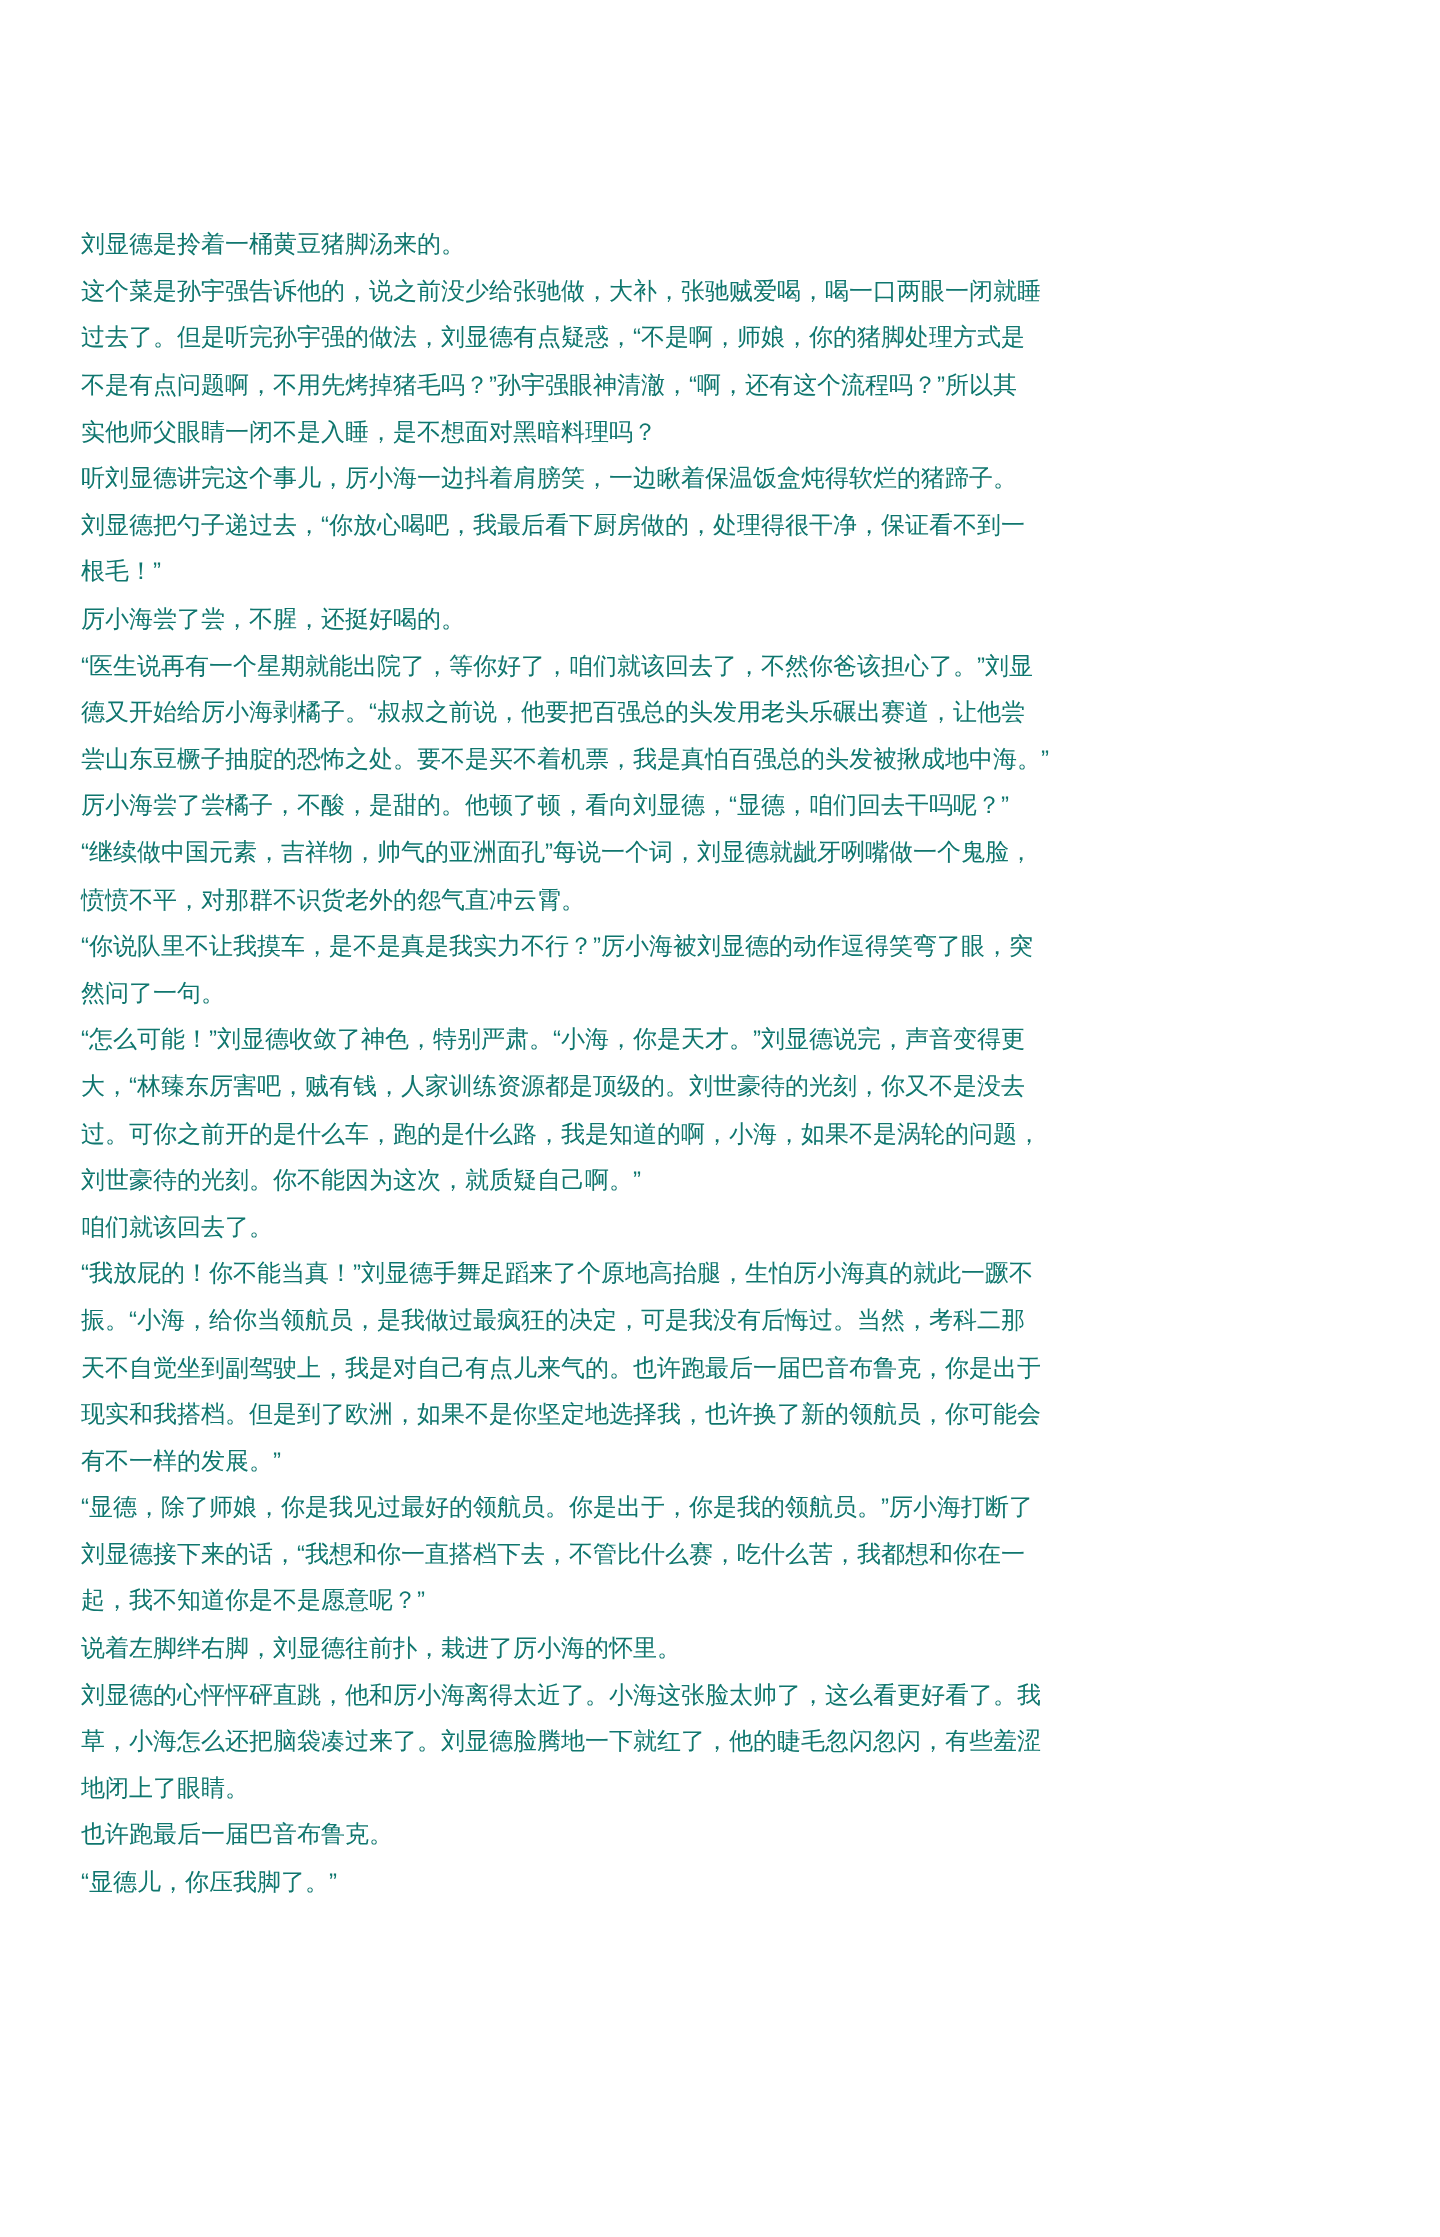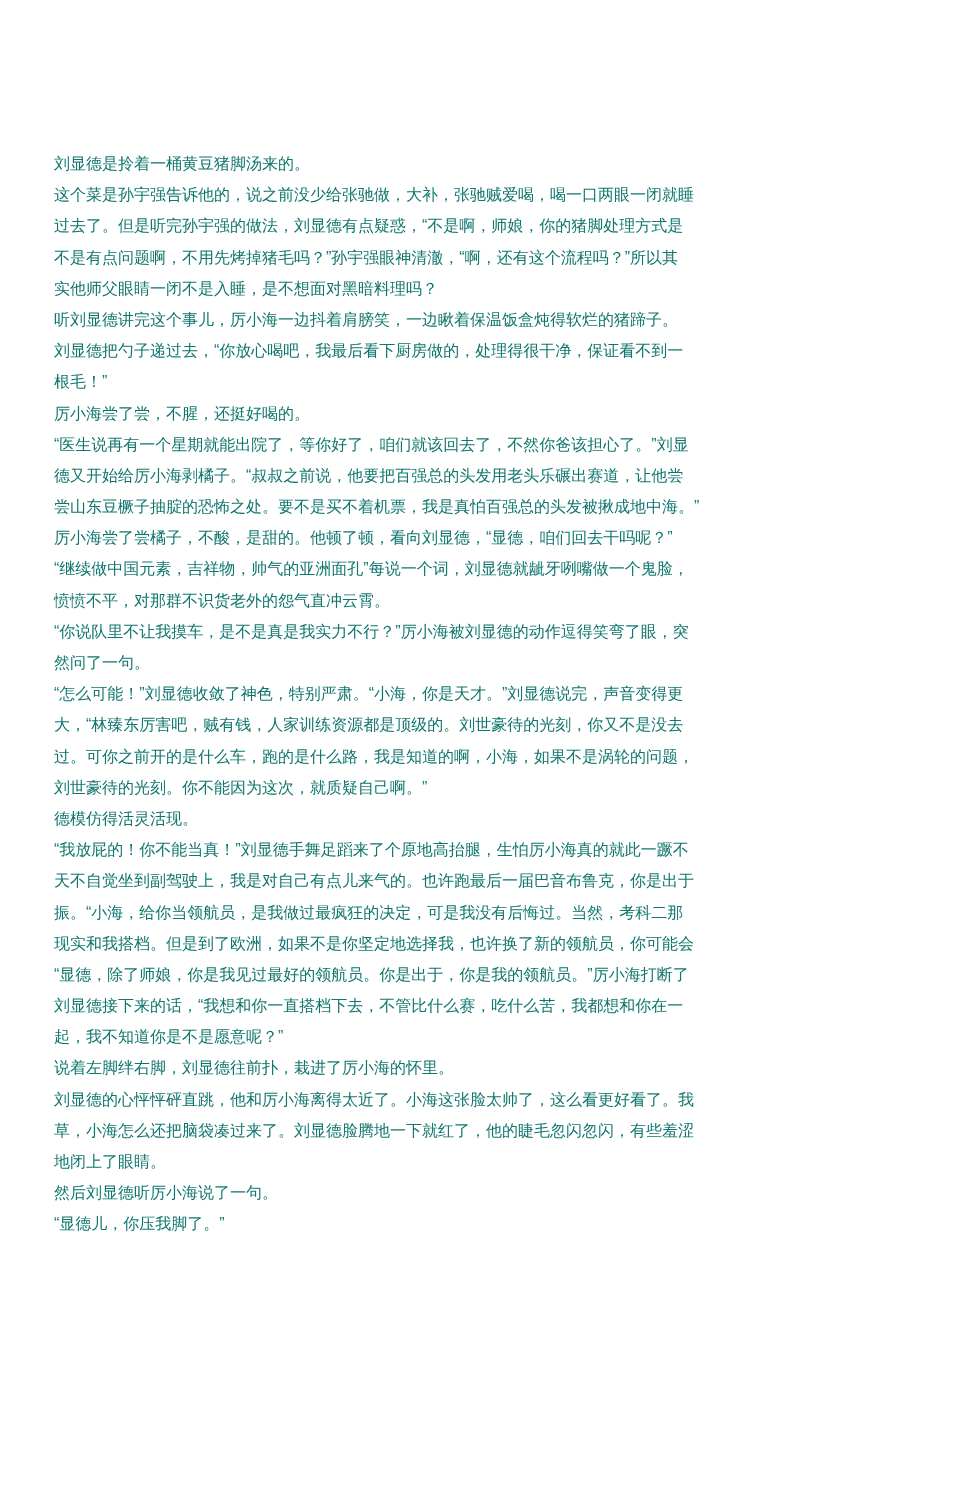--- a/index.html
+++ b/index.html
@@ -48,28 +48,29 @@
   <span class="line">尝山东豆橛子抽腚的恐怖之处。要不是买不着机票，我是真怕百强总的头发被揪成地中海。”</span>
   <span class="line">厉小海尝了尝橘子，不酸，是甜的。他顿了顿，看向刘显德，“显德，咱们回去干吗呢？”</span>
   <span class="line">“继续做中国元素，吉祥物，帅气的亚洲面孔”每说一个词，刘显德就龇牙咧嘴做一个鬼脸，</span>
   <span class="line">愤愤不平，对那群不识货老外的怨气直冲云霄。</span>
   <span class="line">“你说队里不让我摸车，是不是真是我实力不行？”厉小海被刘显德的动作逗得笑弯了眼，突</span>
   <span class="line">然问了一句。</span>
   <span class="line">“怎么可能！”刘显德收敛了神色，特别严肃。“小海，你是天才。”刘显德说完，声音变得更</span>
   <span class="line">大，“林臻东厉害吧，贼有钱，人家训练资源都是顶级的。刘世豪待的光刻，你又不是没去</span>
   <span class="line">过。可你之前开的是什么车，跑的是什么路，我是知道的啊，小海，如果不是涡轮的问题，</span>
   <span class="line">刘世豪待的光刻。你不能因为这次，就质疑自己啊。”</span>
-  <span class="line">德模仿得活灵活现。</span>
+  <span class="line">咱们就该回去了。</span>
   <span class="line">“我放屁的！你不能当真！”刘显德手舞足蹈来了个原地高抬腿，生怕厉小海真的就此一蹶不</span>
+  <span class="line">振。“小海，给你当领航员，是我做过最疯狂的决定，可是我没有后悔过。当然，考科二那</span>
   <span class="line">天不自觉坐到副驾驶上，我是对自己有点儿来气的。也许跑最后一届巴音布鲁克，你是出于</span>
-  <span class="line">振。“小海，给你当领航员，是我做过最疯狂的决定，可是我没有后悔过。当然，考科二那</span>
   <span class="line">现实和我搭档。但是到了欧洲，如果不是你坚定地选择我，也许换了新的领航员，你可能会</span>
+  <span class="line">有不一样的发展。”</span>
   <span class="line">“显德，除了师娘，你是我见过最好的领航员。你是出于，你是我的领航员。”厉小海打断了</span>
   <span class="line">刘显德接下来的话，“我想和你一直搭档下去，不管比什么赛，吃什么苦，我都想和你在一</span>
   <span class="line">起，我不知道你是不是愿意呢？”</span>
   <span class="line">说着左脚绊右脚，刘显德往前扑，栽进了厉小海的怀里。</span>
   <span class="line">刘显德的心怦怦砰直跳，他和厉小海离得太近了。小海这张脸太帅了，这么看更好看了。我</span>
   <span class="line">草，小海怎么还把脑袋凑过来了。刘显德脸腾地一下就红了，他的睫毛忽闪忽闪，有些羞涩</span>
   <span class="line">地闭上了眼睛。</span>
-  <span class="line">然后刘显德听厉小海说了一句。</span>
+  <span class="line">也许跑最后一届巴音布鲁克。</span>
   <span class="line">“显德儿，你压我脚了。”</span>
   <span class="line"></span>
 </div>
 
 </body></html>

